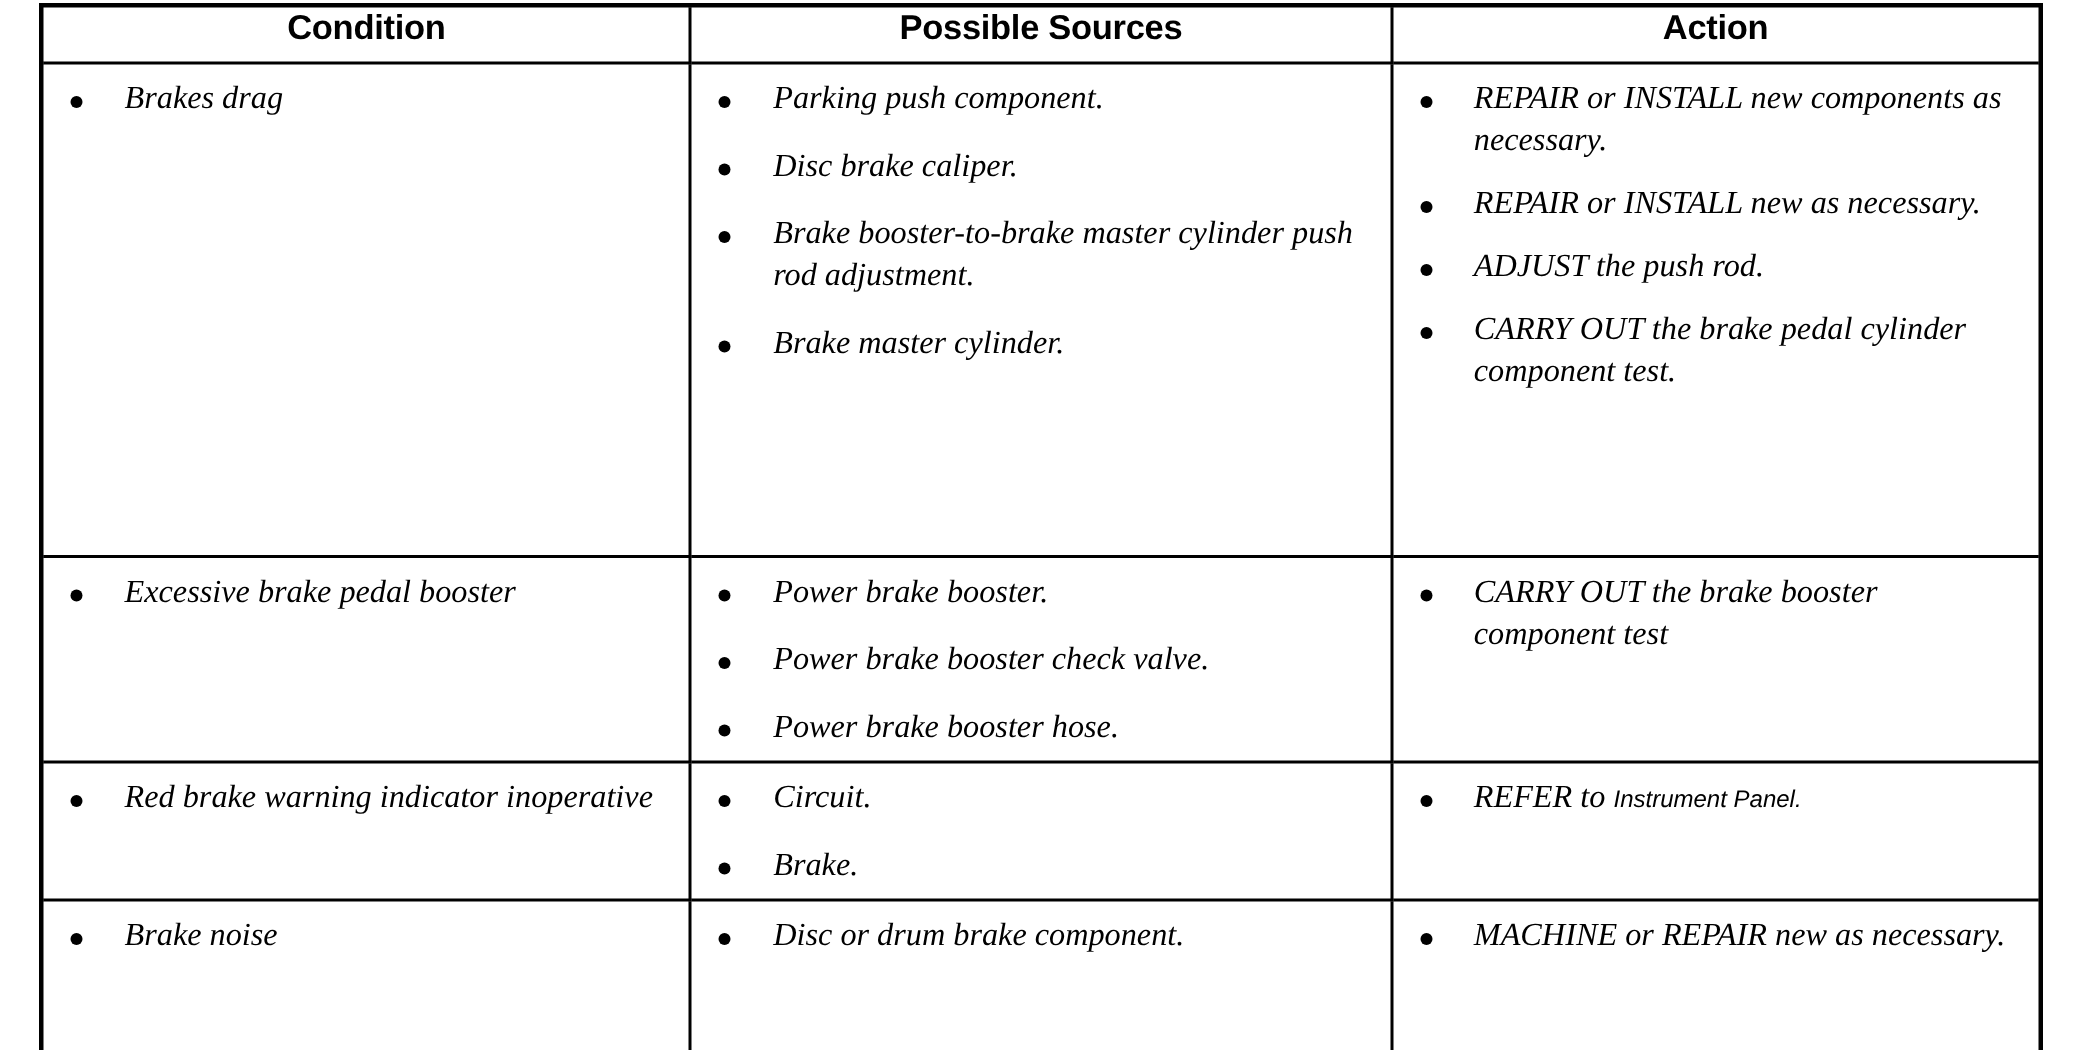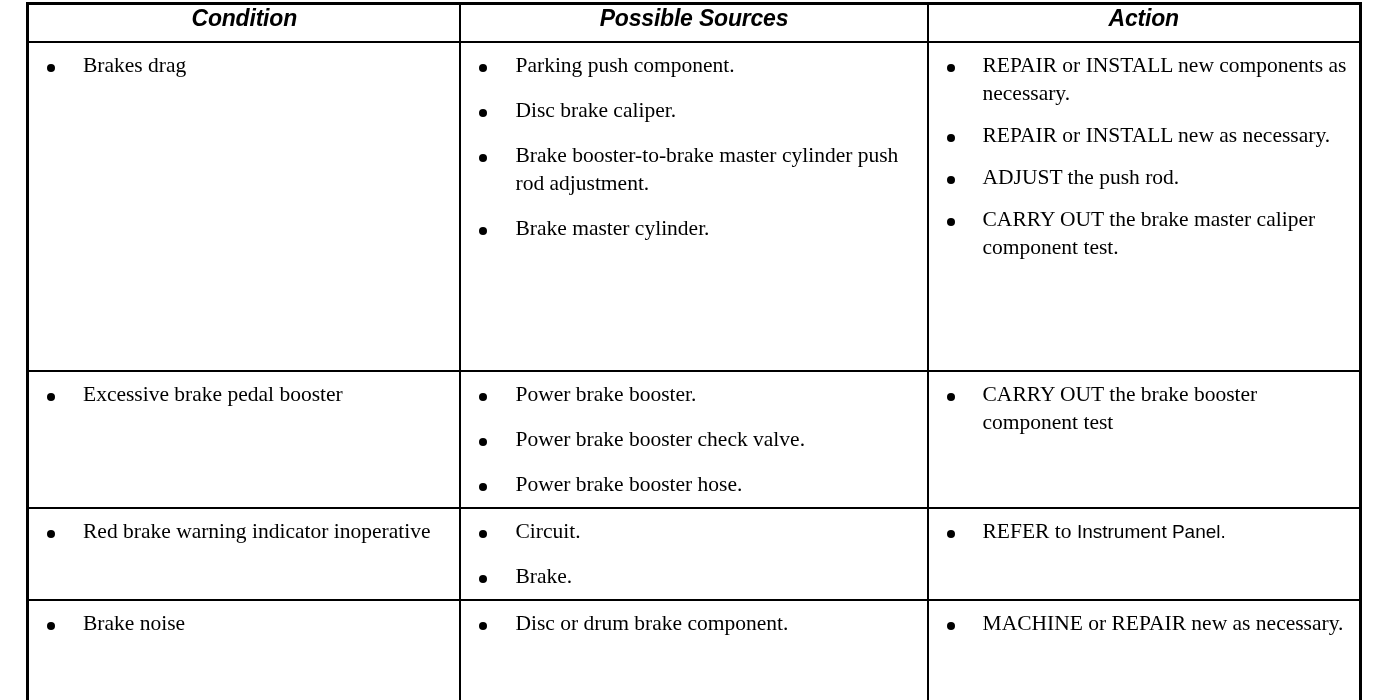--- a/index.html
+++ b/index.html
@@ -49,33 +49,33 @@
   thead th {
     height: 36px;
     text-align: center;
     vertical-align: middle;
     font-family: "Liberation Sans", "DejaVu Sans", sans-serif;
     font-weight: bold;
     font-size: 23px;
     letter-spacing: -0.2px;
     padding-bottom: 2px;
     border-bottom-width: 3px;
-    font-style: italic;
   }
 
   
   .cell {
     padding: 9px 10px 8px 10px;
     box-sizing: border-box;
     height: 100%;
   }
   .blist {
     list-style: none;
     margin: 0;
     padding: 0;
+    font-style: italic;
   }
   .bitem {
     position: relative;
     padding-left: 44px;
     font-size: 21.5px;
     line-height: 1.30;
     margin: 0 0 0 0;
   }
   .bitem + .bitem { margin-top: 17px; }
   .bitem.gap-lg   { }
@@ -88,21 +88,21 @@
     width: 8px;
     height: 8px;
     background: #000;
     border-radius: 50%;
   }
   .btext { display: block; }
 
   
   .xref {
     font-family: "Liberation Sans", "DejaVu Sans", sans-serif;
-    font-size: 19px;
+    font-size: 16px;
   }
 
   
   tr.row-drag td   { height: 327px; }
   tr.row-effort td { height: 129px; }
   tr.row-warn td   { height: 66px; }
   tr.row-noise td  { height: 125px; }
 </style>
 </head>
 <body>
@@ -169,21 +169,21 @@
               <li class="bitem gap-sm">
                 <span class="bullet"></span>
                 <span class="btext">REPAIR or INSTALL new as necessary.</span>
               </li>
               <li class="bitem gap-sm">
                 <span class="bullet"></span>
                 <span class="btext">ADJUST the push rod.</span>
               </li>
               <li class="bitem gap-sm">
                 <span class="bullet"></span>
-                <span class="btext">CARRY OUT the brake master caliper component test.</span>
+                <span class="btext">CARRY OUT the brake pedal cylinder component test.</span>
               </li>
             </ul>
           </div>
         </td>
       </tr>
 
       <tr class="row-effort">
         <td>
           <div class="cell">
             <ul class="blist">

